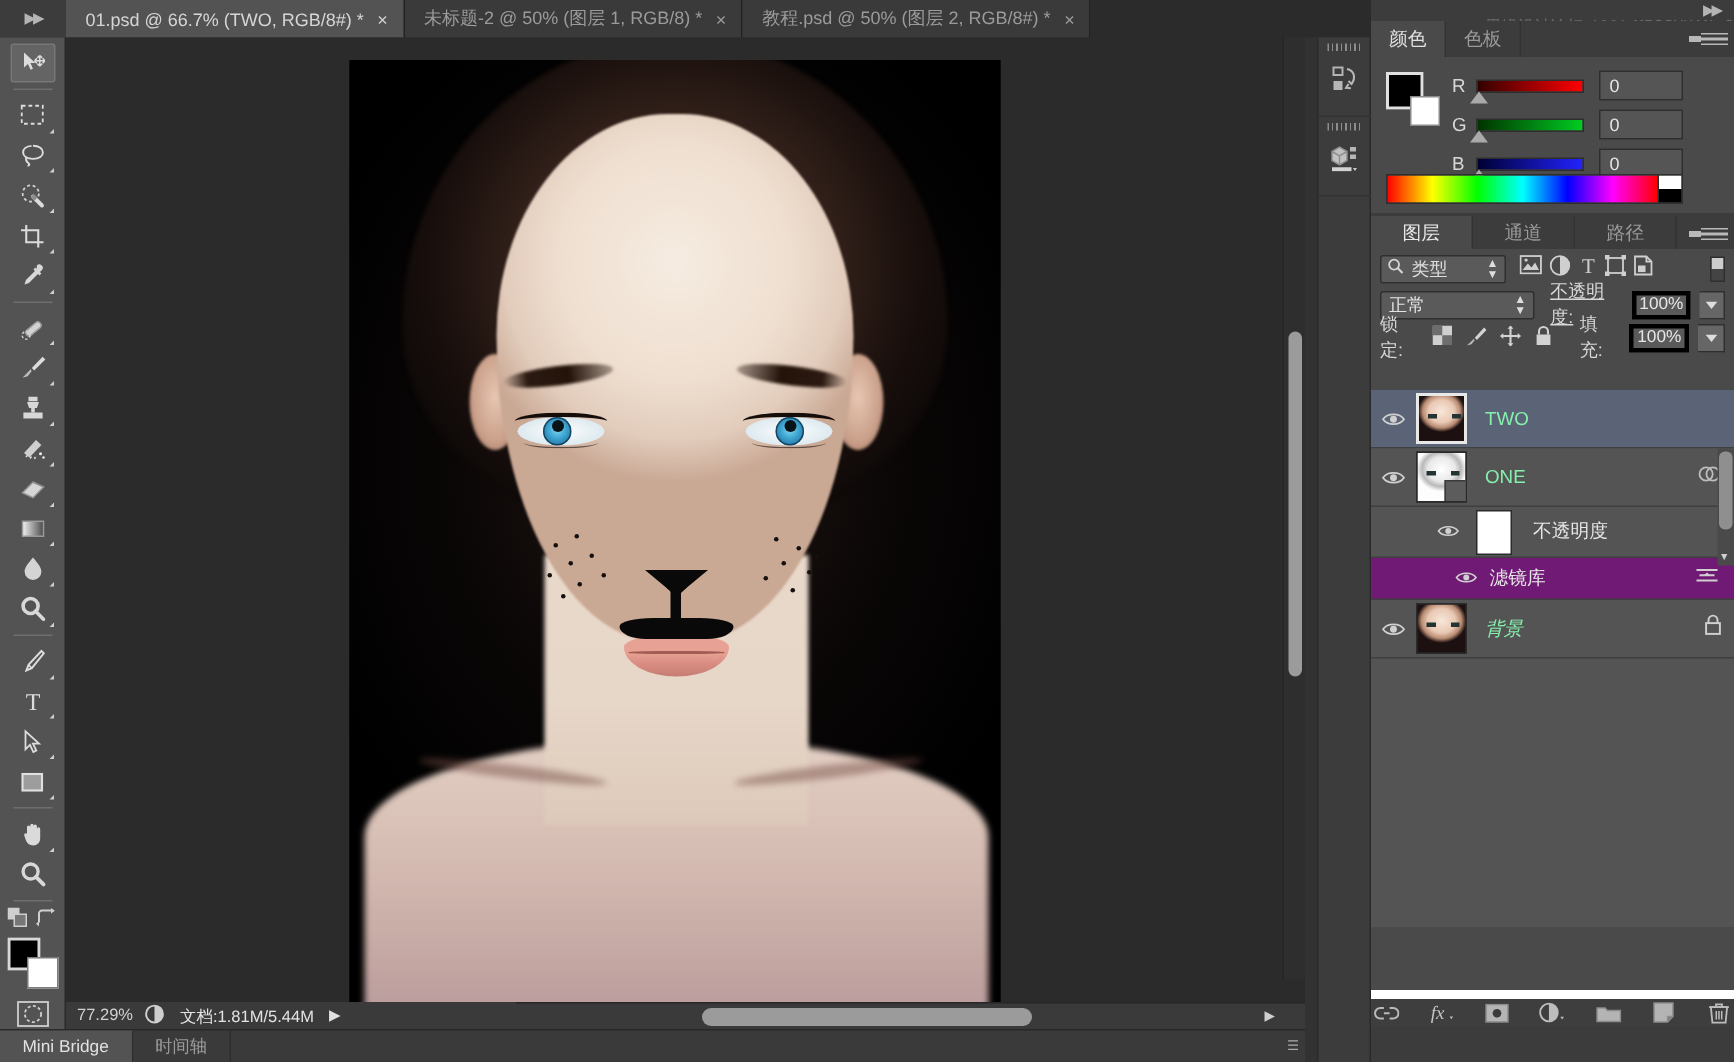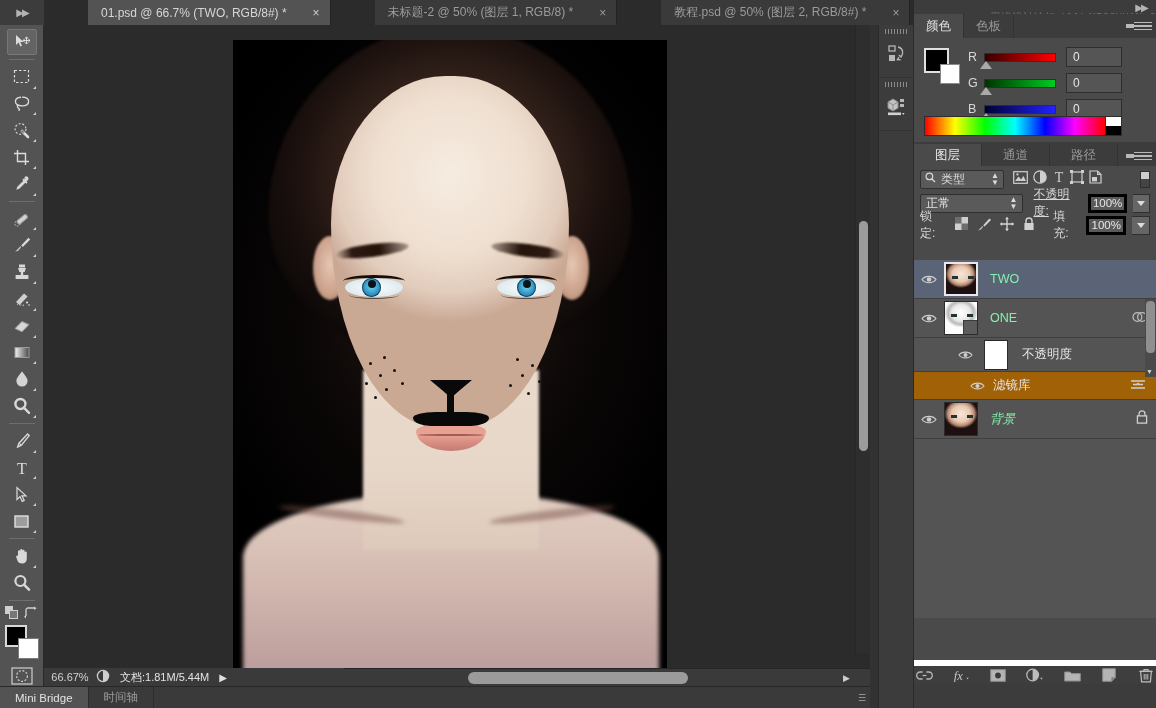--- a/index.html
+++ b/index.html
@@ -11,23 +11,23 @@
     -webkit-font-smoothing: antialiased;
   }
   #app { position:relative; width:1156px; height:708px; background:#323232; }
 
   
   .tabbar {
     position:absolute; left:44px; top:0; width:1112px; height:25px;
     background:#2b2b2b; display:flex; align-items:flex-end;
   }
   .tab {
-    height:25px; display:flex; align-items:center; gap:24px;
+    height:25px; display:flex; align-items:center; gap:7px;
     padding:0 8px 0 13px; font-size:12px; color:#9b9b9b;
-    background:#3a3a3a; border-right:1px solid #222; position:relative;margin-left:44px;
+    background:#3a3a3a; border-right:1px solid #222; position:relative;
   }
   .tab.active { background:#535353; color:#d6d6d6; }
   .tab .tclose { font-size:12px; color:#9a9a9a; line-height:1; padding:0 2px; cursor:pointer; }
   .tab.active .tclose { color:#cfcfcf; }
 
   
   .collapse-tl {
     position:absolute; left:0; top:0; width:44px; height:25px;
     background:#3c3c3c; display:flex; align-items:center; justify-content:center;
     color:#b4b4b4; font-size:10px; letter-spacing:-2px;
@@ -274,21 +274,21 @@
   .lrow { position:relative; display:flex; align-items:center; height:39px; border-bottom:1px solid #3f3f3f; background:#545454; }
   .lrow.sel { background:#5a6476; }
   .leye { width:30px; display:flex; align-items:center; justify-content:center; }
   .lthumb { width:34px; height:34px; border:1px solid #2b2b2b; background:#222; overflow:hidden; position:relative; }
   .lrow.sel .lthumb { border:2px solid #e8e8e8; }
   .lname { margin-left:12px; font-size:12.5px; color:#86efac; }
   .lname.italic { font-style:italic; }
   .lright { position:absolute; right:8px; top:50%; transform:translateY(-50%); display:flex; align-items:center; gap:6px; }
 
   .subrow { display:flex; align-items:center; height:34px; background:#545454; padding-left:44px; border-bottom:1px solid #3f3f3f; }
-  .subrow2 { display:flex; align-items:center; height:28px; background:#a16207; padding-left:56px; border-bottom:1px solid #3f3f3f; position:relative;}
+  .subrow2 { display:flex; align-items:center; height:28px; background:#701a75; padding-left:56px; border-bottom:1px solid #3f3f3f; position:relative;}
   .maskthumb { width:24px; height:30px; background:#fff; border:1px solid #2b2b2b; }
   .subname { margin-left:14px; font-size:12.5px; color:#e6e6e6; }
 
   .llist-scroll { position:absolute; right:0; top:39px; width:11px; height:78px; background:#4a4a4a; }
   .llist-thumb { position:absolute; left:1px; top:2px; width:9px; height:52px; background:#8f8f8f; border-radius:4px; }
 
   .layerfooter { position:absolute; left:0; bottom:0; width:242px; height:24px; background:#3e3e3e;
     display:flex; align-items:center; justify-content:center; gap:19px; border-top:6px solid #ffffff; }
   .fbtn { width:18px; height:18px; display:flex; align-items:center; justify-content:center; }
 
@@ -588,21 +588,21 @@
     </div>
   </div>
 
   <div class="hscroll-row">
     <span class="harrow" style="margin-left:265px;">◀</span>
     <div class="hthumb"></div>
     <span class="harrow" style="position:absolute;right:20px;">▶</span>
   </div>
 
   <div class="statusbar">
-    <div class="zoomfield">66.67%</div>
+    <div class="zoomfield">77.29%</div>
     <span>
       <svg width="14" height="14" viewBox="0 0 14 14">
           <circle cx="7" cy="7" r="5.6" fill="none" stroke="#cfcfcf" stroke-width="1.3"></circle>
           <path d="M7 1.4 a5.6 5.6 0 0 1 0 11.2 z" fill="#cfcfcf"></path>
         </svg>
     </span>
     <div class="docinfo">文档:1.81M/5.44M</div>
     <span style="margin-left:10px;color:#e0e0e0;font-size:10px;">▶</span>
   </div>
 

